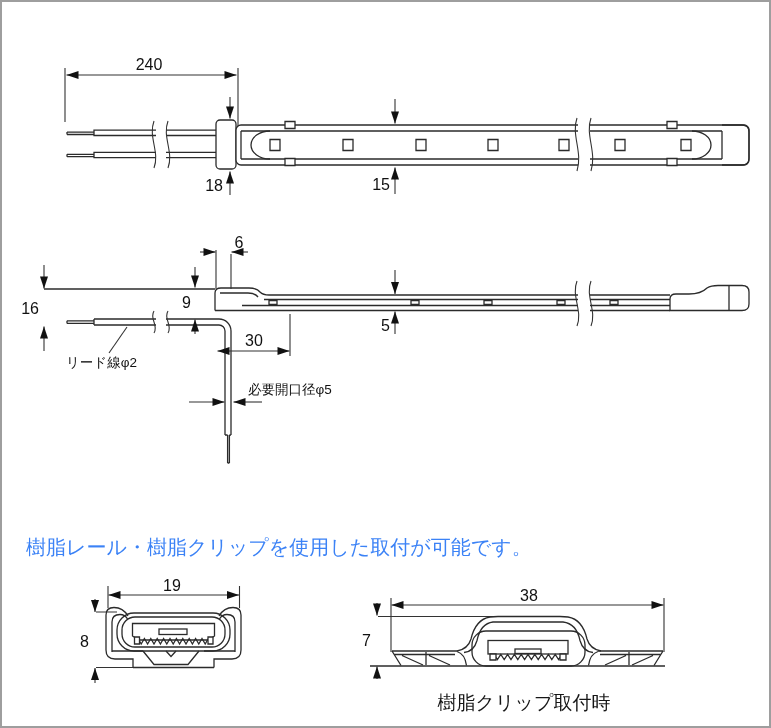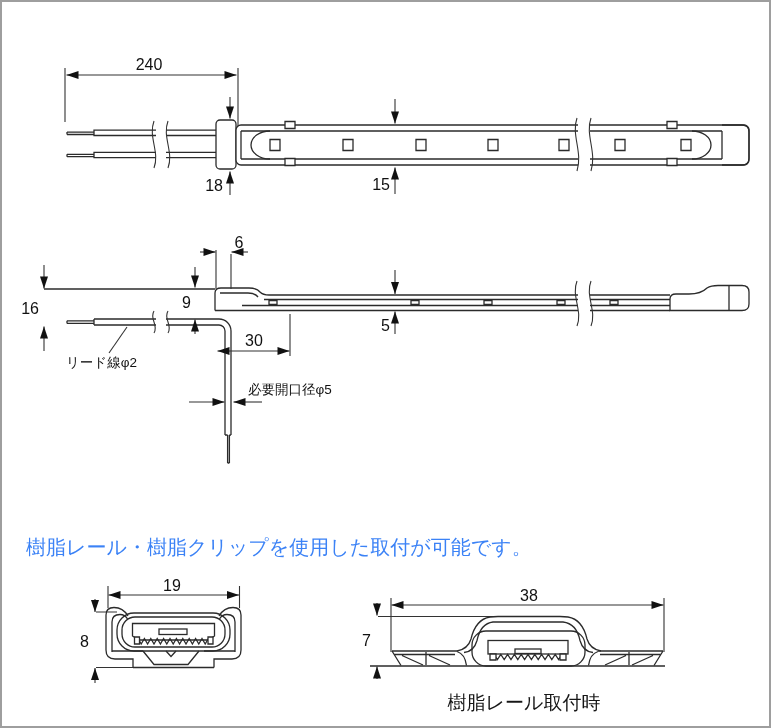--- a/index.html
+++ b/index.html
@@ -194,14 +194,14 @@
                M462,650.5 Q472,649.5 475,638.5 Q478.5,621.5 491,620 H561
                Q574.5,621.5 578,638.5 Q581,649.5 591,650.5"></path>
     </g>
   </svg>
 
 
 
   <div class="desc">樹脂レール・樹脂クリップを使用した取付が可能です。</div>
 
 
-  <div class="caption cap-clip">樹脂レール取付時</div>
+  <div class="caption cap-clip">樹脂クリップ取付時</div>
 </div>
 
 </body></html>

